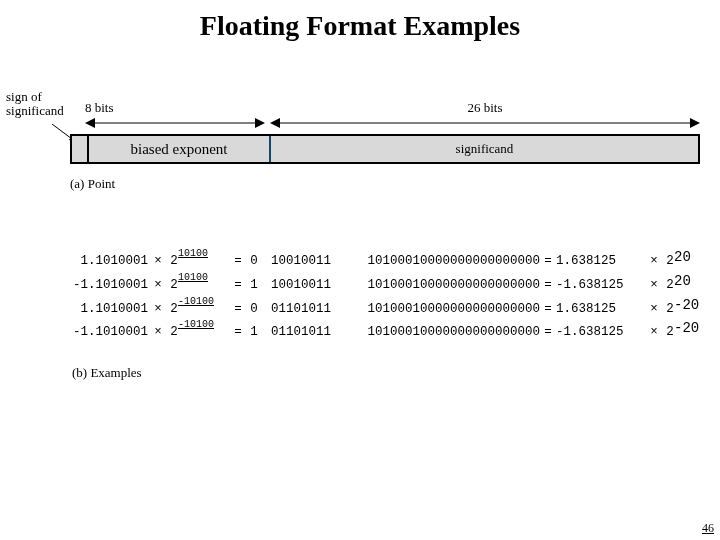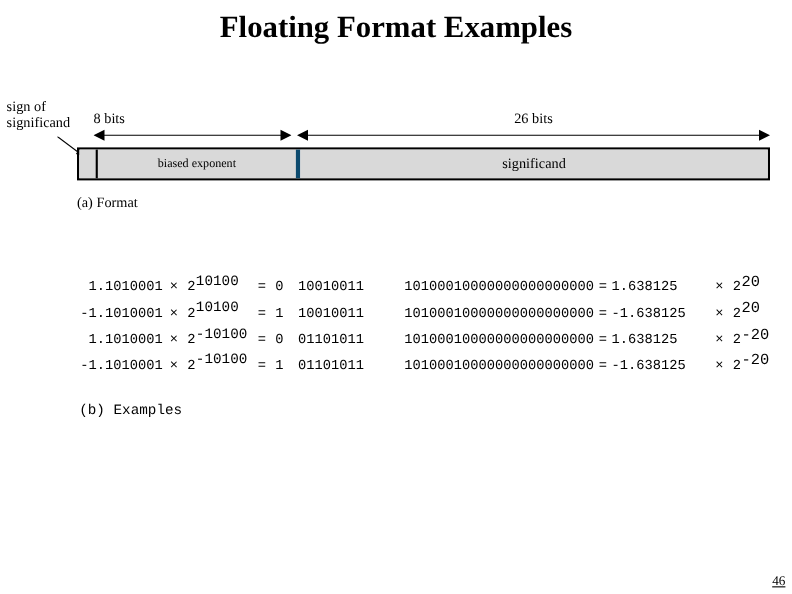--- a/index.html
+++ b/index.html
@@ -75,25 +75,25 @@
     border: 2px solid #000;
   }
   .box-sign {
     width: 15px;
     background: #d9d9d9;
     border-right: 2px solid #000;
   }
   .box-exp {
     width: 180px;
     background: #d9d9d9;
-    border-right: 4px solid #0c4a6e;
+    border-right: 2px solid #0c4a6e;
     display: flex;
     align-items: center;
     justify-content: center;
-    font-size: 11px;
+    font-size: 15px;
   }
   .box-sig {
     flex: 1;
     background: #d9d9d9;
     display: flex;
     align-items: center;
     justify-content: center;
     font-size: 13px;
   }
   .caption-a {
@@ -111,37 +111,37 @@
     line-height: 1.9;
     white-space: nowrap;
   }
   .examples-block .row {
     display: flex;
     align-items: baseline;
   }
   .col-mant { width: 118px; text-align: right; }
   .col-x    { width: 20px; text-align: center; }
   .col-2    { width: 12px; text-align: center; position: relative; }
-  .col-2 .exp { position: absolute; top: -6px; left: 10px; font-size: 13px; }
+  .col-2 .exp { position: absolute; top: -6px; left: 10px; font-size: 10px; text-decoration: underline; }
   .col-pad  { width: 50px; }
   .col-eq   { width: 16px; text-align: center; }
   .col-s    { width: 16px; text-align: center; }
   .col-e    { width: 78px; text-align: center; }
   .col-f    { width: 200px; text-align: right; }
   .col-eq2  { width: 16px; text-align: center; }
   .col-dec  { width: 88px; text-align: left; }
   .col-x2   { width: 20px; text-align: center; }
   .col-22   { width: 12px; text-align: center; position: relative; }
   .col-22 .exp { position: absolute; top: -6px; left: 10px; font-size: 14px; }
   .caption-b {
     position: absolute;
     left: 72px;
     top: 365px;
     font-size: 13px;
-    font-family: Liberation Mono, monospace;
+    font-family: Liberation Serif, serif;
   }
   .page-num {
     position: absolute;
     right: 6px;
     bottom: 4px;
     font-size: 12px;
     text-decoration: underline;
   }
 </style>
 </head>
@@ -178,21 +178,21 @@
       <polygon points="430,7 420,2 420,12" fill="#000"></polygon>
     </svg>
   </div>
 
   <div class="box-row">
     <div class="box-sign"></div>
     <div class="box-exp">biased exponent</div>
     <div class="box-sig">significand</div>
   </div>
 
-  <div class="caption-a">(a) Format</div>
+  <div class="caption-a">(a) Point</div>
 </div>
 
 <div class="examples-block">
   <div class="row">
     <span class="col-mant">1.1010001</span>
     <span class="col-x">×</span>
     <span class="col-2"><span>2</span><span class="exp">10100</span></span>
     <span class="col-pad"></span>
     <span class="col-eq">=</span>
     <span class="col-s">0</span>

